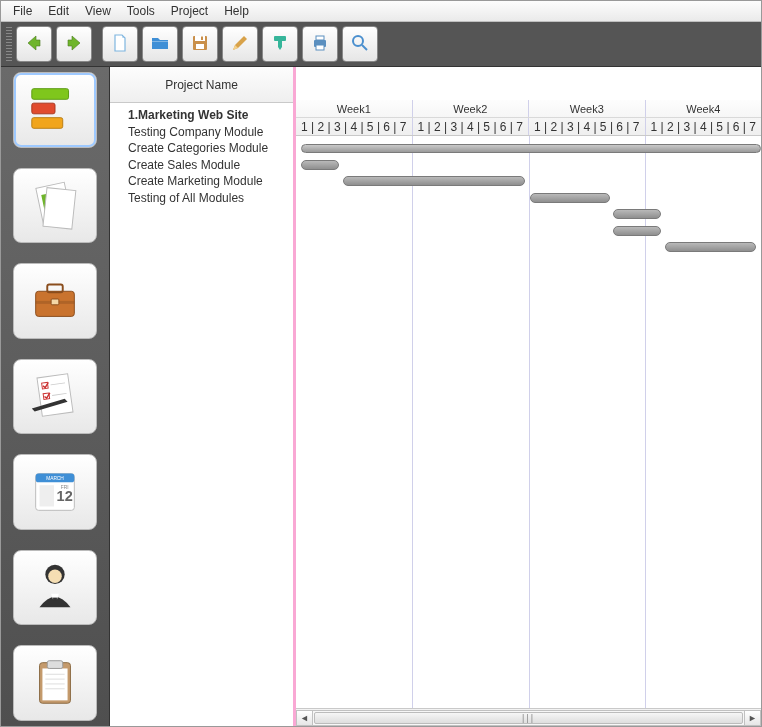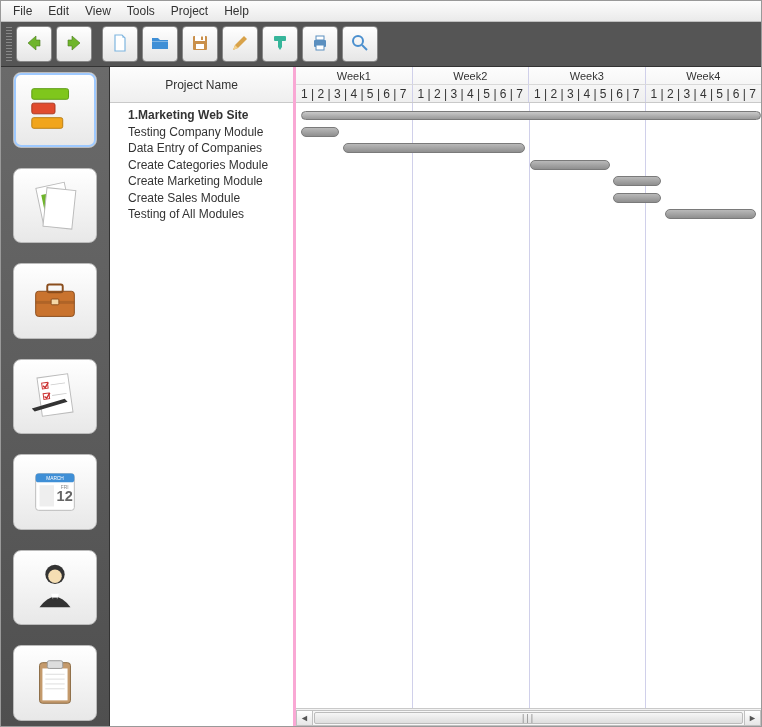--- a/index.html
+++ b/index.html
@@ -30,21 +30,21 @@
   
   .gantt-area { flex:1; display:flex; flex-direction:column; background:#fff; }
   .gantt-body { flex:1; display:flex; position:relative; overflow:hidden; }
   .task-col { width:186px; border-right:3px solid #f9a8d4; display:flex; flex-direction:column; }
   .task-col-header { height:36px; border-bottom:1px solid #c9c9c9; background:linear-gradient(#fdfdfd,#efefef);
                      display:flex; align-items:center; justify-content:center; font-size:12px; }
   .task-list { flex:1; padding:4px 0 0 18px; }
   .task-row { height:16.5px; line-height:16.5px; white-space:nowrap; font-size:12px; }
   .task-row.project { font-weight:bold; }
 
-  .timeline { flex:1; display:flex; flex-direction:column; position:relative; }
+  .timeline { flex:1; display:flex; flex-direction:column; position:relative;margin-top:33px; }
   .timeline-header { height:36px; border-bottom:1px solid #c9c9c9; background:linear-gradient(#fdfdfd,#efefef);
                      display:flex; flex-direction:column; }
   .tl-weeks { flex:1; display:flex; }
   .tl-week { flex:1; border-left:1px solid #d0d0ea; display:flex; align-items:center; justify-content:center; font-size:11px;}
   .tl-week:first-child{border-left:none;}
   .tl-days-row { flex:1; display:flex; border-top:1px solid #d9d9d9;}
   .tl-days-group { flex:1; border-left:1px solid #d0d0ea; display:flex; align-items:center; justify-content:center; font-size:12px; letter-spacing:0; white-space:nowrap;}
   .tl-days-group:first-child{border-left:none;}
 
   .timeline-rows { flex:1; position:relative; }
@@ -209,24 +209,23 @@
       </div>
     </div>
 
   <div class="gantt-area">
     <div class="gantt-body">
       <div class="task-col">
         <div class="task-col-header">Project Name</div>
         <div class="task-list" id="task-list">
             <div class="task-row project">1.Marketing Web Site</div>
             <div class="task-row">Testing Company Module</div>
-            <div class="task-row">Data Entry of Companies</div>
             <div class="task-row">Create Categories Module</div>
+            <div class="task-row">Create Sales Module</div>
             <div class="task-row">Create Marketing Module</div>
-            <div class="task-row">Create Sales Module</div>
             <div class="task-row">Testing of All Modules</div>
           </div>
       </div>
       <div class="timeline">
         <div class="timeline-header">
           <div class="tl-weeks" id="tl-weeks">
               <div class="tl-week">Week1</div>
               <div class="tl-week">Week2</div>
               <div class="tl-week">Week3</div>
               <div class="tl-week">Week4</div>

